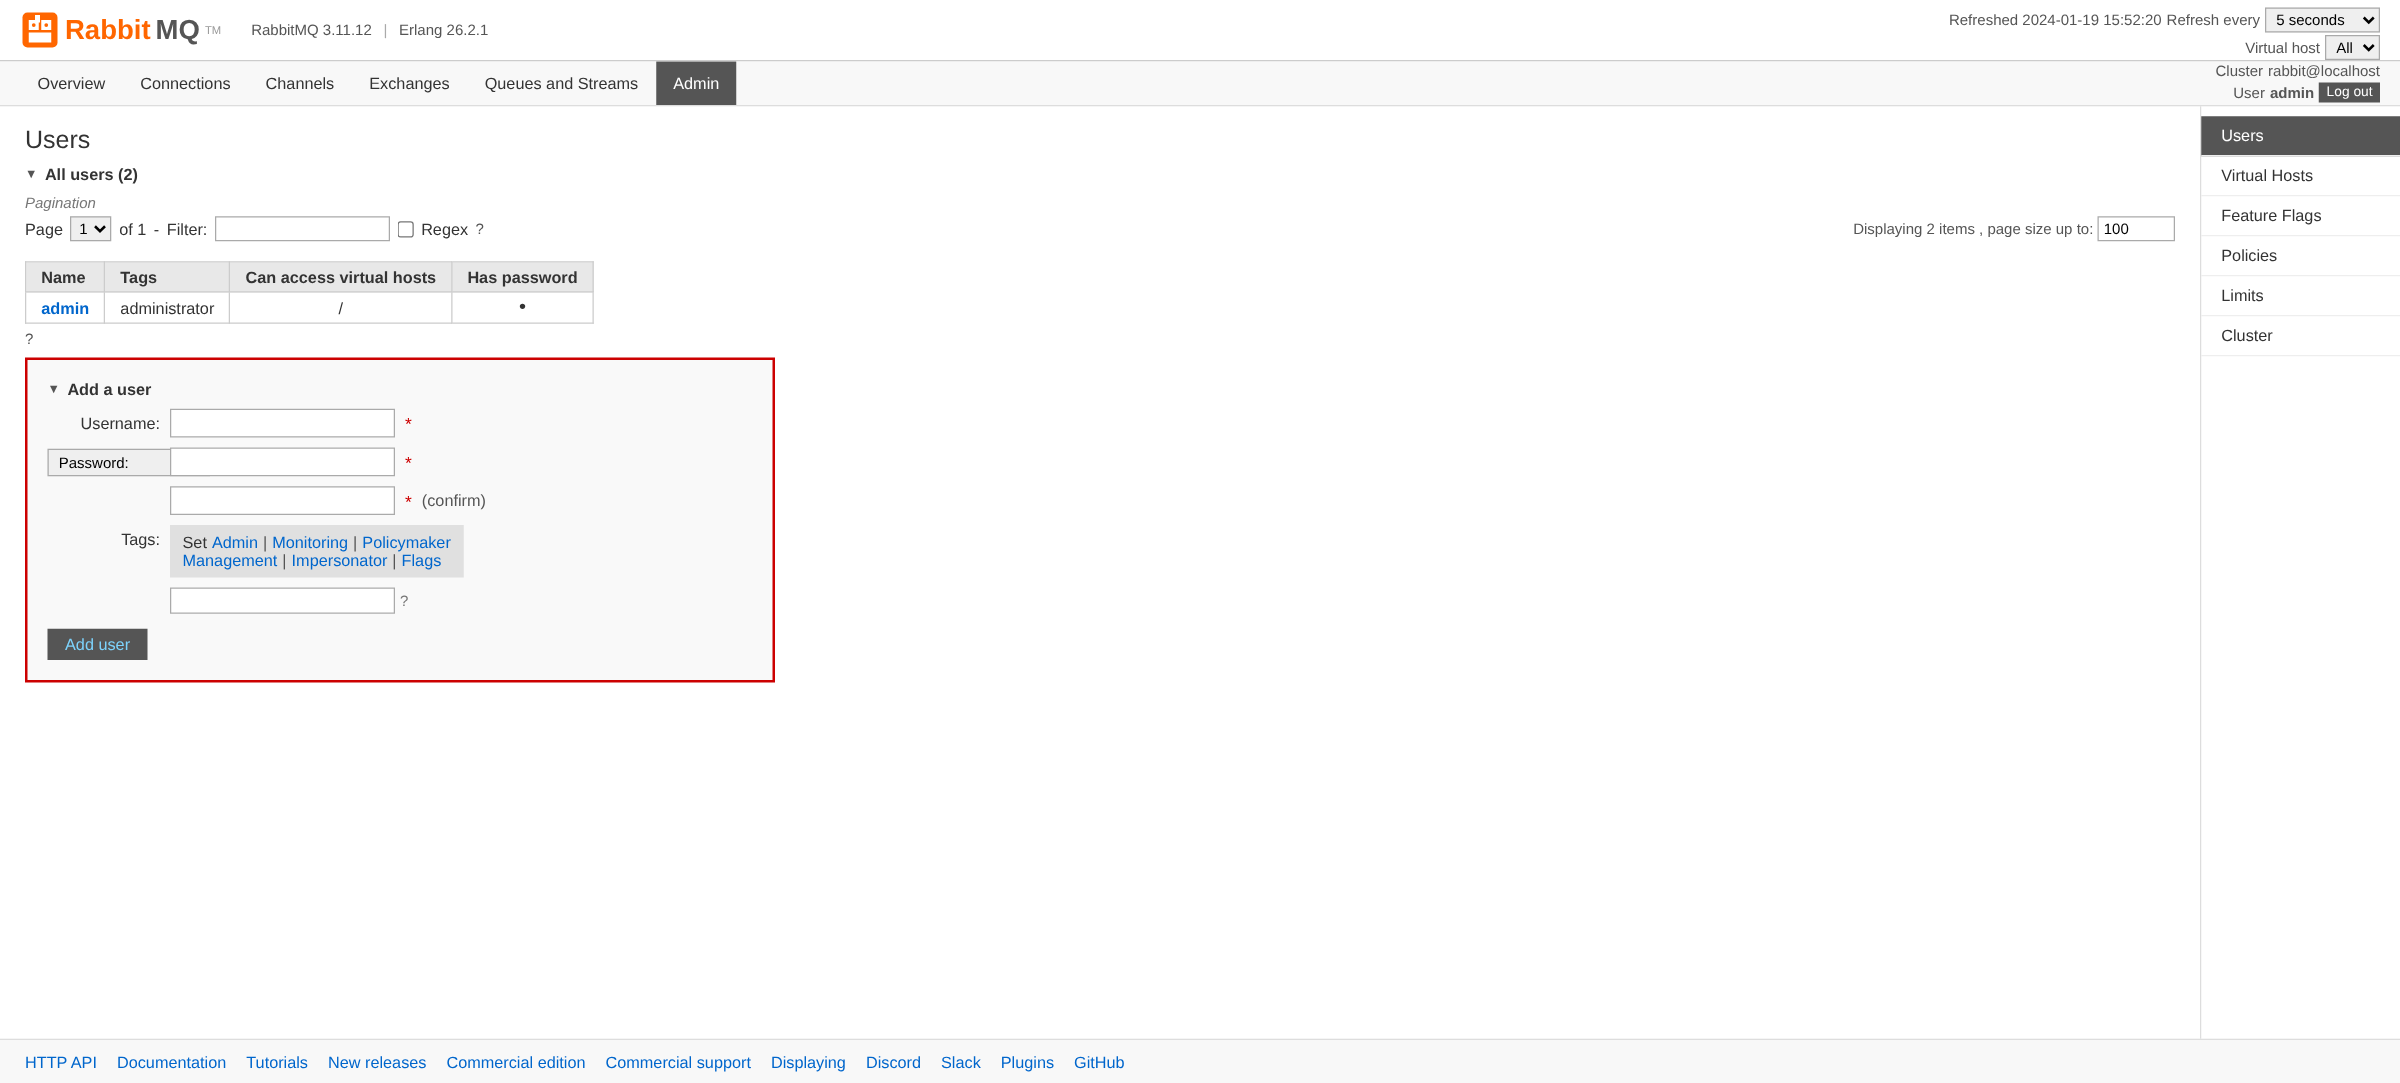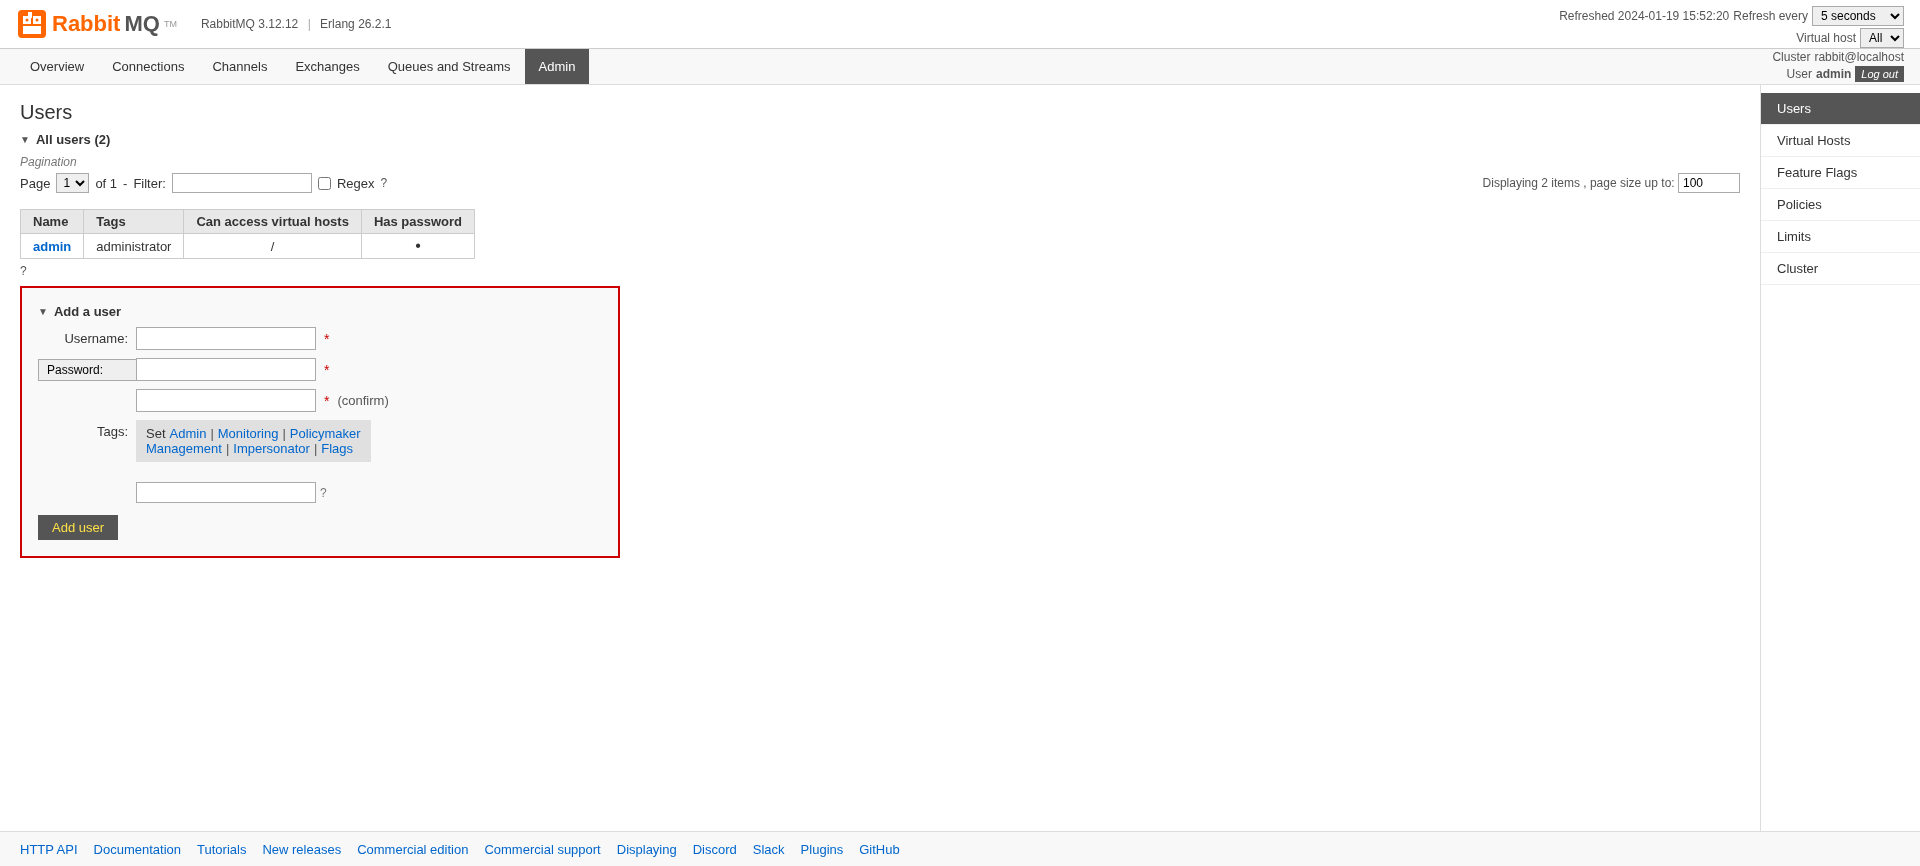--- a/index.html
+++ b/index.html
@@ -80,21 +80,20 @@
       justify-content: flex-end;
       gap: 4px;
     }
     .logout-btn {
       background: #555;
       color: #fff;
       border: none;
       padding: 2px 6px;
       font-size: 11px;
       cursor: pointer;
-      font-style: italic;
     }
     .vhost-select {
       font-size: 12px;
       padding: 1px 4px;
       border: 1px solid #aaa;
     }
 
     
     #nav {
       display: flex;
@@ -261,21 +260,21 @@
     .tags-label {
       text-align: right;
       width: 90px;
       font-size: 13px;
       flex-shrink: 0;
       padding-top: 4px;
     }
     .tags-right {
       display: flex;
       flex-direction: column;
-      gap: 20px;
+      gap: 8px;
     }
     .tags-set-row {
       display: flex;
       align-items: center;
       gap: 4px;
     }
     .tags-set-label { font-size: 13px; }
     .tag-link {
       color: #0066cc;
       text-decoration: none;
@@ -286,21 +285,21 @@
     .tags-input {
       border: 1px solid #aaa;
       padding: 2px 4px;
       font-size: 13px;
       width: 180px;
     }
     .tags-help { font-size: 12px; color: #777; }
 
     .add-user-btn {
       background: #555;
-      color: #fde047;
+      color: #7dd3fc;
       border: none;
       padding: 5px 14px;
       font-size: 13px;
       cursor: pointer;
       margin-top: 4px;
     }
 
     
     .tags-options-box {
       background: #e0e0e0;
@@ -338,21 +337,21 @@
         <rect x="7" y="18" width="18" height="8" fill="white"></rect>
         <rect x="12" y="4" width="4" height="6" fill="white"></rect>
         <circle cx="11" cy="12" r="1.5" fill="#f60"></circle>
         <circle cx="21" cy="12" r="1.5" fill="#f60"></circle>
       </svg>
       <span style="font-size:22px;font-weight:bold;color:#f60;">Rabbit</span>
         <span style="font-size:22px;font-weight:bold;color:#555;">MQ</span>
         <span class="logo-tm">TM</span>
     </div>
     <span class="version-info">
-      <span>RabbitMQ 3.12.12</span>
+      <span>RabbitMQ 3.11.12</span>
       <span class="version-sep">|</span>
       <span>Erlang 26.2.1</span>
     </span>
   </div>
 
   <div id="header-right">
     <div class="refresh-line">
       <span>Refreshed 2024-01-19 15:52:20</span>
       <span>Refresh every</span>
       <select class="refresh-select">

